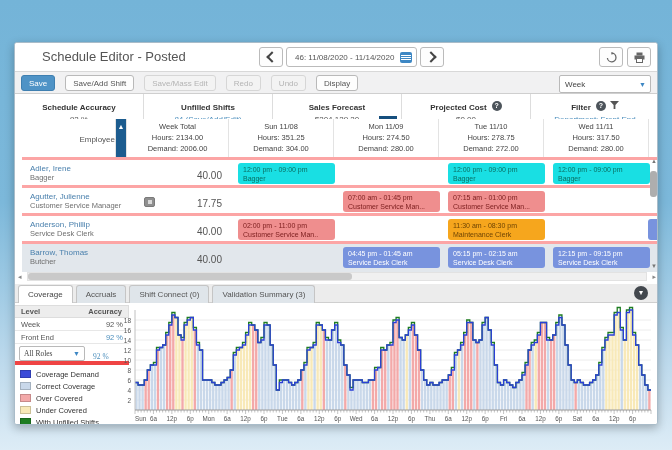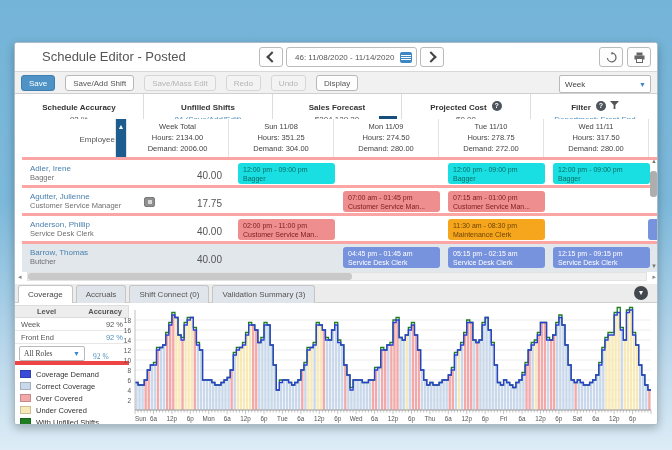--- a/index.html
+++ b/index.html
@@ -85,21 +85,21 @@
   .tab{position:relative;float:left;height:18px;margin-left:3px;margin-top:1px;padding:0 9px;font-size:8px;color:#555;
        line-height:17px;background:#dfe5ea;border:1px solid #c5c5c5;border-bottom:none;border-radius:3px 3px 0 0;cursor:pointer;}
   .tab.active{background:#fff;color:#444;}
   .collapse-btn{position:absolute;right:11px;top:2px;width:14px;height:14px;border-radius:50%;background:#43484e;
                 color:#fff;font-size:8px;line-height:13px;text-align:center;cursor:pointer;}
   
   .bottom{position:absolute;left:0;top:260px;width:644px;height:123px;background:#fff;}
   .level-table{position:absolute;left:0;top:2px;width:114px;}
   .lt-header{display:flex;background:#ededed;border:1px solid #ddd;border-left:none;height:13px;
              font-size:7.5px;font-weight:bold;color:#555;align-items:center;box-sizing:border-box;}
-  .lt-header .l{flex:1;padding-left:22px;} .lt-header .r{padding-right:6px;}
+  .lt-header .l{flex:1;padding-left:6px;} .lt-header .r{padding-right:6px;}
   .lt-row{display:flex;height:12px;border-bottom:1px solid #e7e7e7;font-size:7.5px;color:#555;align-items:center;}
   .lt-row .l{flex:1;padding-left:6px;} .lt-row .r{padding-right:6px;}
   .lt-row .r.link{color:#4d8fbd;}
   .roles-row{display:flex;align-items:flex-end;height:17px;border-bottom:4px solid #ef4444;font-family:Liberation Serif, serif;}
   .roles-dd{width:64px;height:13px;border:1px solid #b9b9b9;border-radius:2px;margin-left:4px;
             display:flex;align-items:center;font-size:7.5px;color:#444;background:#fff;cursor:pointer;}
   .roles-dd .lbl{flex:1;padding-left:4px;}
   .roles-acc{font-size:7.5px;color:#4d8fbd;margin-left:8px;}
   .legend{margin-top:3px;}
   .legend-item{display:flex;align-items:center;height:12px;}

